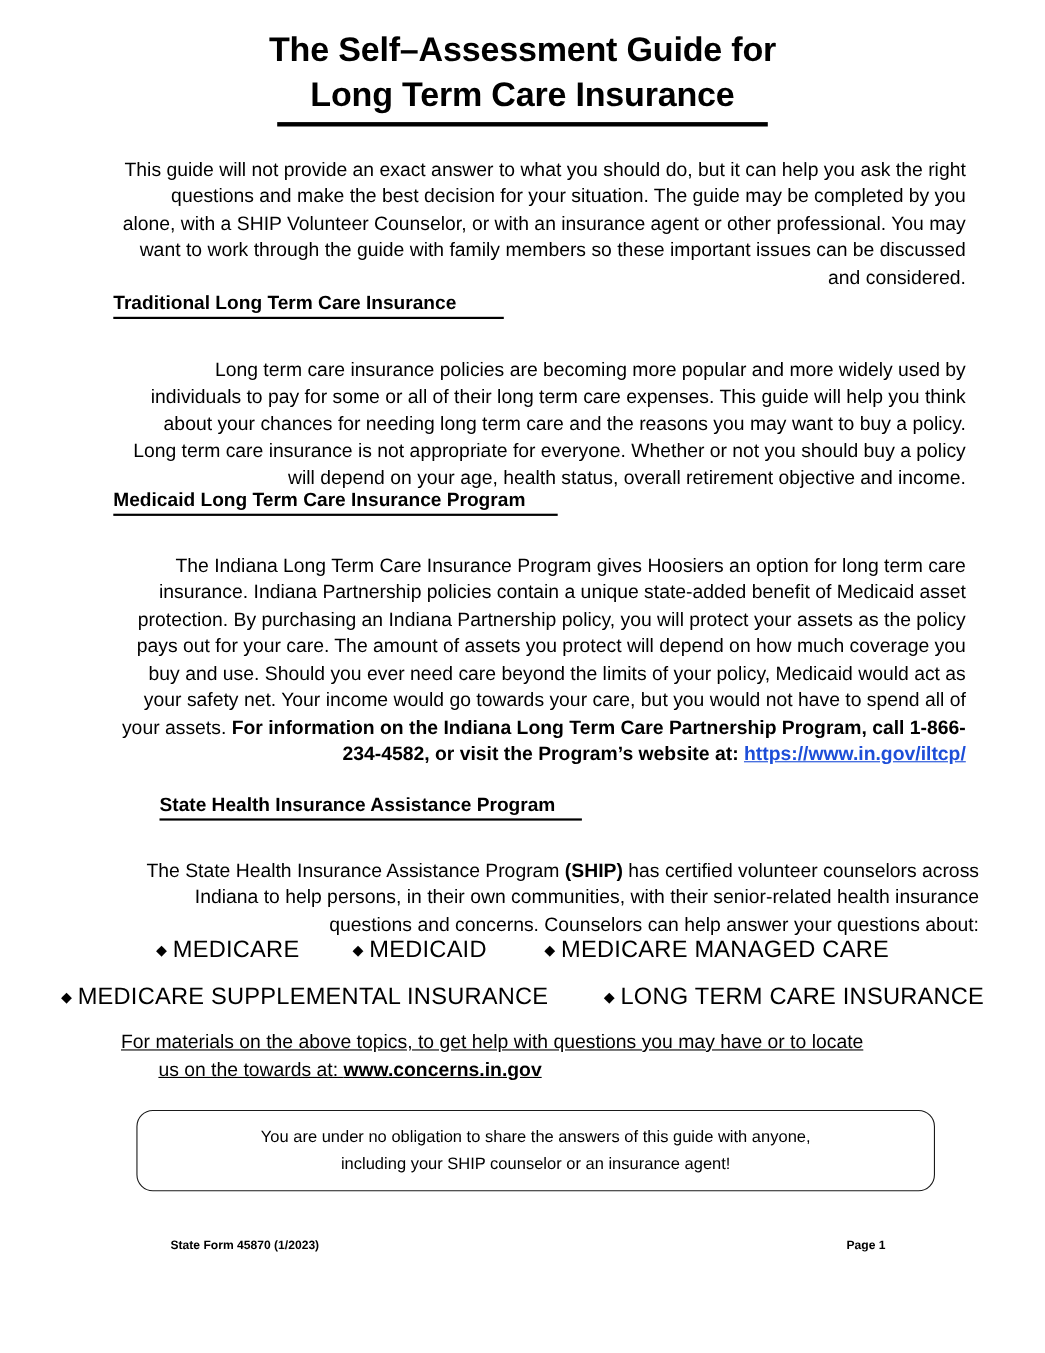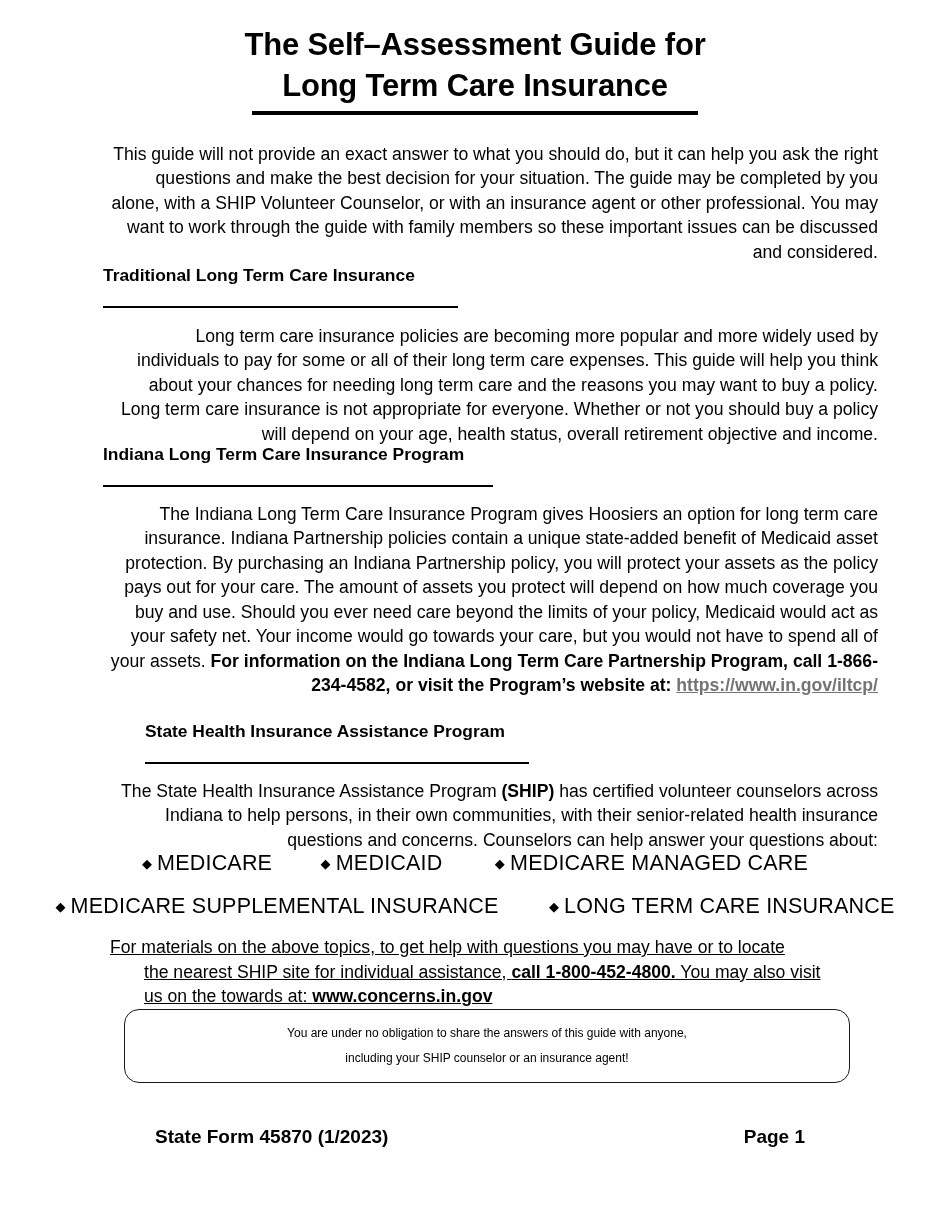--- a/index.html
+++ b/index.html
@@ -56,27 +56,27 @@
 
   
   .section-heading {
     position: absolute;
     left: 103px;
     font-size: 17.4px;
     font-weight: bold;
     line-height: 22px;
     white-space: pre;
     border-bottom: 2.2px solid #000000;
-    padding-bottom: 20px;
+    padding-bottom: 2px;
   }
 
   
   b, strong { font-weight: bold; }
   .link {
-    color: #737373;
+    color: #1d4ed8;
     font-weight: bold;
     text-decoration: underline;
   }
 
   
   .topic-row {
     position: absolute;
     width: 950px;
     left: 0;
     text-align: center;
@@ -125,77 +125,76 @@
     height: 74px;
     box-sizing: border-box;
     border: 1.6px solid #1a1a1a;
     border-radius: 15px;
     display: flex;
     flex-direction: column;
     align-items: center;
     justify-content: center;
   }
   .callout .line {
-    font-size: 12px;
+    font-size: 15px;
     line-height: 25px;
     text-align: center;
   }
 
   
   .footer {
     position: absolute;
     left: 155px;
     right: 145px;
     top: 1126px;
     display: flex;
     justify-content: space-between;
     align-items: flex-start;
-    font-size: 19px;
+    font-size: 11px;
     font-weight: bold;
   }
 </style>
 </head>
 <body>
 
 <div class="page">
 
   <h1 class="doc-title">
     <span class="title-line">The Self–Assessment Guide for</span>
     <span class="title-line">Long Term Care Insurance</span>
   </h1>
   <div class="title-rule"></div>
 
   <p class="body-text" style="top:124px;"> This guide will not provide an exact answer to what you should do, but it can help you ask the right questions and make the best decision for your situation. The guide may be completed by you alone, with a SHIP Volunteer Counselor, or with an insurance agent or other professional. You may want to work through the guide with family members so these important issues can be discussed and considered.</p>
 
   <div class="section-heading" style="top:264px;">Traditional Long Term Care Insurance         </div>
   <p class="body-text" style="top:306px;">Long term care insurance policies are becoming more popular and more widely used by individuals to pay for some or all of their long term care expenses. This guide will help you think about your chances for needing long term care and the reasons you may want to buy a policy. Long term care insurance is not appropriate for everyone. Whether or not you should buy a policy will depend on your age, health status, overall retirement objective and income.</p>
 
-  <div class="section-heading" style="top:443px;">Indiana Long Term Care Insurance Program      </div>
+  <div class="section-heading" style="top:443px;">Medicaid Long Term Care Insurance Program      </div>
   <p class="body-text" style="top:484px;"><span>The Indiana Long Term Care Insurance Program gives Hoosiers an option for long term care insurance. Indiana Partnership policies contain a unique state-added benefit of Medicaid asset protection. By purchasing an Indiana Partnership policy, you will protect your assets as the policy pays out for your care. The amount of assets you protect will depend on how much coverage you buy and use. Should you ever need care beyond the limits of your policy, Medicaid would act as your safety net. Your income would go towards your care, but you would not have to spend all of your assets. </span><b>For information on the Indiana Long Term Care Partnership Program, call 1-866-234-4582, or visit the Program’s website at: </b><a class="link" href="#">https://www.in.gov/iltcp/</a></p>
 
   <div class="section-heading" style="top:720px;margin-left:42px;">State Health Insurance Assistance Program     </div>
-  <p class="body-text" style="top:761px;"><span>The State Health Insurance Assistance Program </span><b>(SHIP)</b><span> has certified volunteer counselors across Indiana to help persons, in their own communities, with their senior-related health insurance questions and concerns. Counselors can help answer your questions about:</span></p>
+  <p class="body-text" style="top:761px;margin-left:12px;"><span>The State Health Insurance Assistance Program </span><b>(SHIP)</b><span> has certified volunteer counselors across Indiana to help persons, in their own communities, with their senior-related health insurance questions and concerns. Counselors can help answer your questions about:</span></p>
 
   <div class="topic-row" style="top:893px;">
     <span class="topic-item"><span class="bullet-diamond">◆</span><span>MEDICARE SUPPLEMENTAL INSURANCE</span></span>
     <span class="gap-c"></span>
     <span class="topic-item"><span class="bullet-diamond">◆</span><span>LONG TERM CARE INSURANCE</span></span>
   </div>
 
   <div class="topic-row" style="top:850px;">
     <span class="topic-item"><span class="bullet-diamond">◆</span><span>MEDICARE</span></span>
     <span class="gap-a"></span>
     <span class="topic-item"><span class="bullet-diamond">◆</span><span>MEDICAID</span></span>
     <span class="gap-b"></span>
     <span class="topic-item"><span class="bullet-diamond">◆</span><span>MEDICARE MANAGED CARE</span></span>
   </div>
 
   <div class="materials" style="top:935px;text-decoration:underline;">
     <span class="first">For materials on the above topics, to get help with questions you may have or to locate</span>
-    <span class="ind"><span>the nearest SHIP site for individual assistance, </span><b>call 1-800-452-4800.</b><span> You may also visit</span></span>
     <span class="ind"><span>us on the towards at: </span><b>www.concerns.in.gov</b></span>
   </div>
 
   <div class="callout">
     <div class="line">You are under no obligation to share the answers of this guide with anyone,</div>
     <div class="line">including your SHIP counselor or an insurance agent!</div>
   </div>
 
   <div class="footer">
     <span>State Form 45870 (1/2023)</span>

